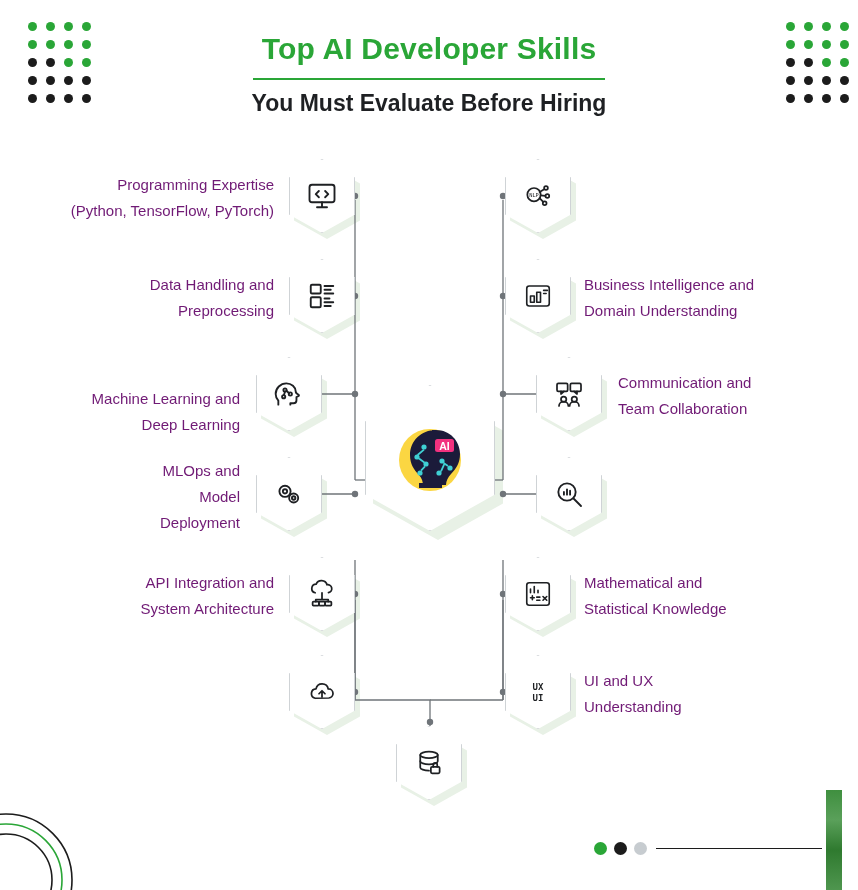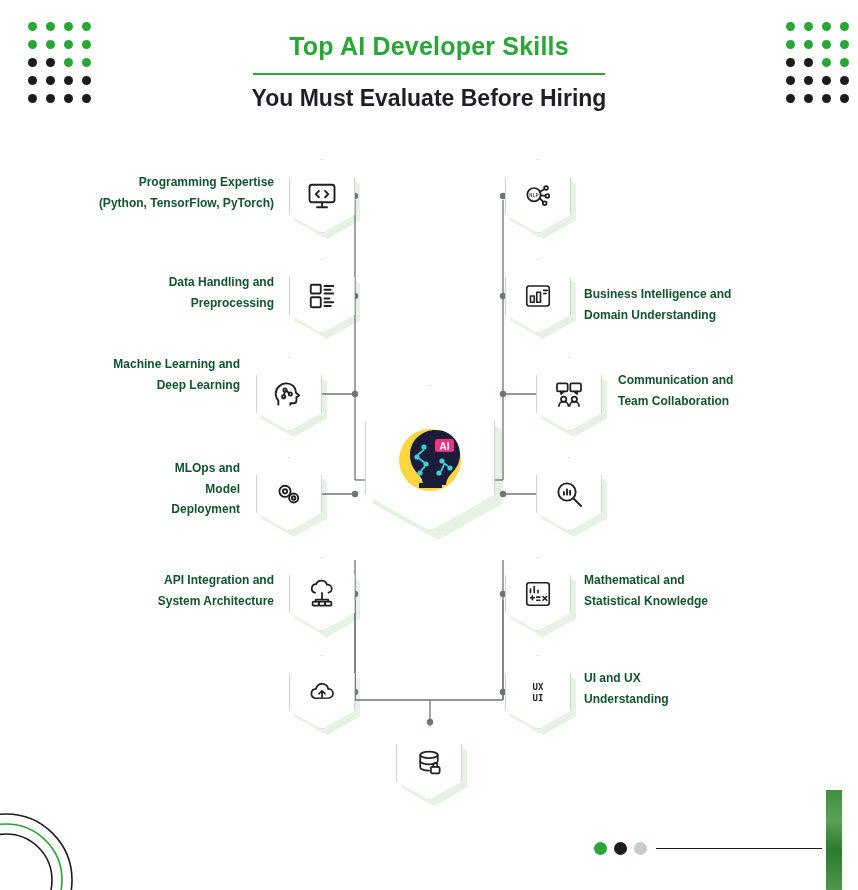--- a/index.html
+++ b/index.html
@@ -42,21 +42,21 @@
   
   .header {
     position: absolute;
     top: 32px;
     left: 0;
     width: 858px;
     text-align: center;
   }
   .title-main {
     color: #2aa637;
-    font-size: 25px;
+    font-size: 30px;
     font-weight: bold;
     letter-spacing: .2px;
   }
   .title-rule {
     width: 352px;
     height: 2px;
     background: #2aa637;
     margin: 12px auto 10px auto;
   }
   .title-sub {
@@ -133,24 +133,24 @@
   .brain-badge {
     position: relative;
     z-index: 3;
     width: 74px;
     height: 74px;
   }
 
   
   .lbl {
     position: absolute;
-    font-size: 12px;
+    font-size: 15px;
     line-height: 1.72;
-    color: #14532d;
-    font-weight: bold;
+    color: #701a75;
+    font-weight: normal;
   }
   .lbl.r { text-align: right; }
   .lbl.l { text-align: left; }
   .lbl.c { text-align: center; }
 
   
   #arcs { position: absolute; left: -52px; top: 788px; }
 
   
   .green-bar {
@@ -324,21 +324,21 @@
     <div class="glyph">
       <svg width="32" height="32" viewBox="0 0 24 24" fill="none" stroke="#1e2023" stroke-width="1.4" stroke-linecap="round" stroke-linejoin="round">
         <path d="M4 20v-3c-1.2-1.3-2-3-2-5 0-4.4 3.6-8 8-8 3.9 0 7 2.7 7 6 0 1.5 1 2 2 2.4.7.3.6 1-.1 1.3l-1.3.6v2.4c0 1.2-1 2.2-2.2 2.2H13v1.1"></path>
         <circle cx="9" cy="9" r="1.2"></circle>
           <circle cx="13" cy="12" r="1.2"></circle>
           <circle cx="8" cy="14" r="1.2"></circle>
         <path d="M9 10.2 8.2 12.9M10.1 9.6l2 1.8"></path>
       </svg>
     </div>
   </div>
-  <div class="lbl r" style="left:20px; top:354px; width:220px;">
+  <div class="lbl r" style="left:20px; top:386px; width:220px;">
     <div style="white-space:pre-line;">Machine Learning and
 Deep Learning</div>
   </div>
 
   <div class="hex" style="left:256px; top:457px;">
     <div class="shadow"></div>
       <div class="shape"></div>
     <div class="glyph">
       <svg width="32" height="32" viewBox="0 0 24 24" fill="none" stroke="#1e2023" stroke-width="1.4">
         <circle cx="9" cy="10" r="4.2"></circle>
@@ -403,21 +403,21 @@
       <div class="shape"></div>
     <div class="glyph">
       <svg width="30" height="30" viewBox="0 0 24 24" fill="none" stroke="#1e2023" stroke-width="1.3" stroke-linecap="round" stroke-linejoin="round">
         <rect x="3" y="4" width="18" height="16" rx="2"></rect>
         <rect x="6" y="12" width="3" height="5"></rect>
           <rect x="11" y="9" width="3" height="8"></rect>
         <path d="M16.5 7.5h3M16.5 10h2"></path>
       </svg>
     </div>
   </div>
-  <div class="lbl l" style="left:584px; top:284px; width:260px;">
+  <div class="lbl l" style="left:584px; top:272px; width:260px;">
     <div style="white-space:pre-line;">Business Intelligence and
 Domain Understanding</div>
   </div>
 
   <div class="hex" style="left:536px; top:357px;">
     <div class="shadow"></div>
       <div class="shape"></div>
     <div class="glyph">
       <svg width="32" height="32" viewBox="0 0 24 24" fill="none" stroke="#1e2023" stroke-width="1.3" stroke-linecap="round" stroke-linejoin="round">
         <rect x="3" y="4" width="8" height="6" rx="1"></rect>

